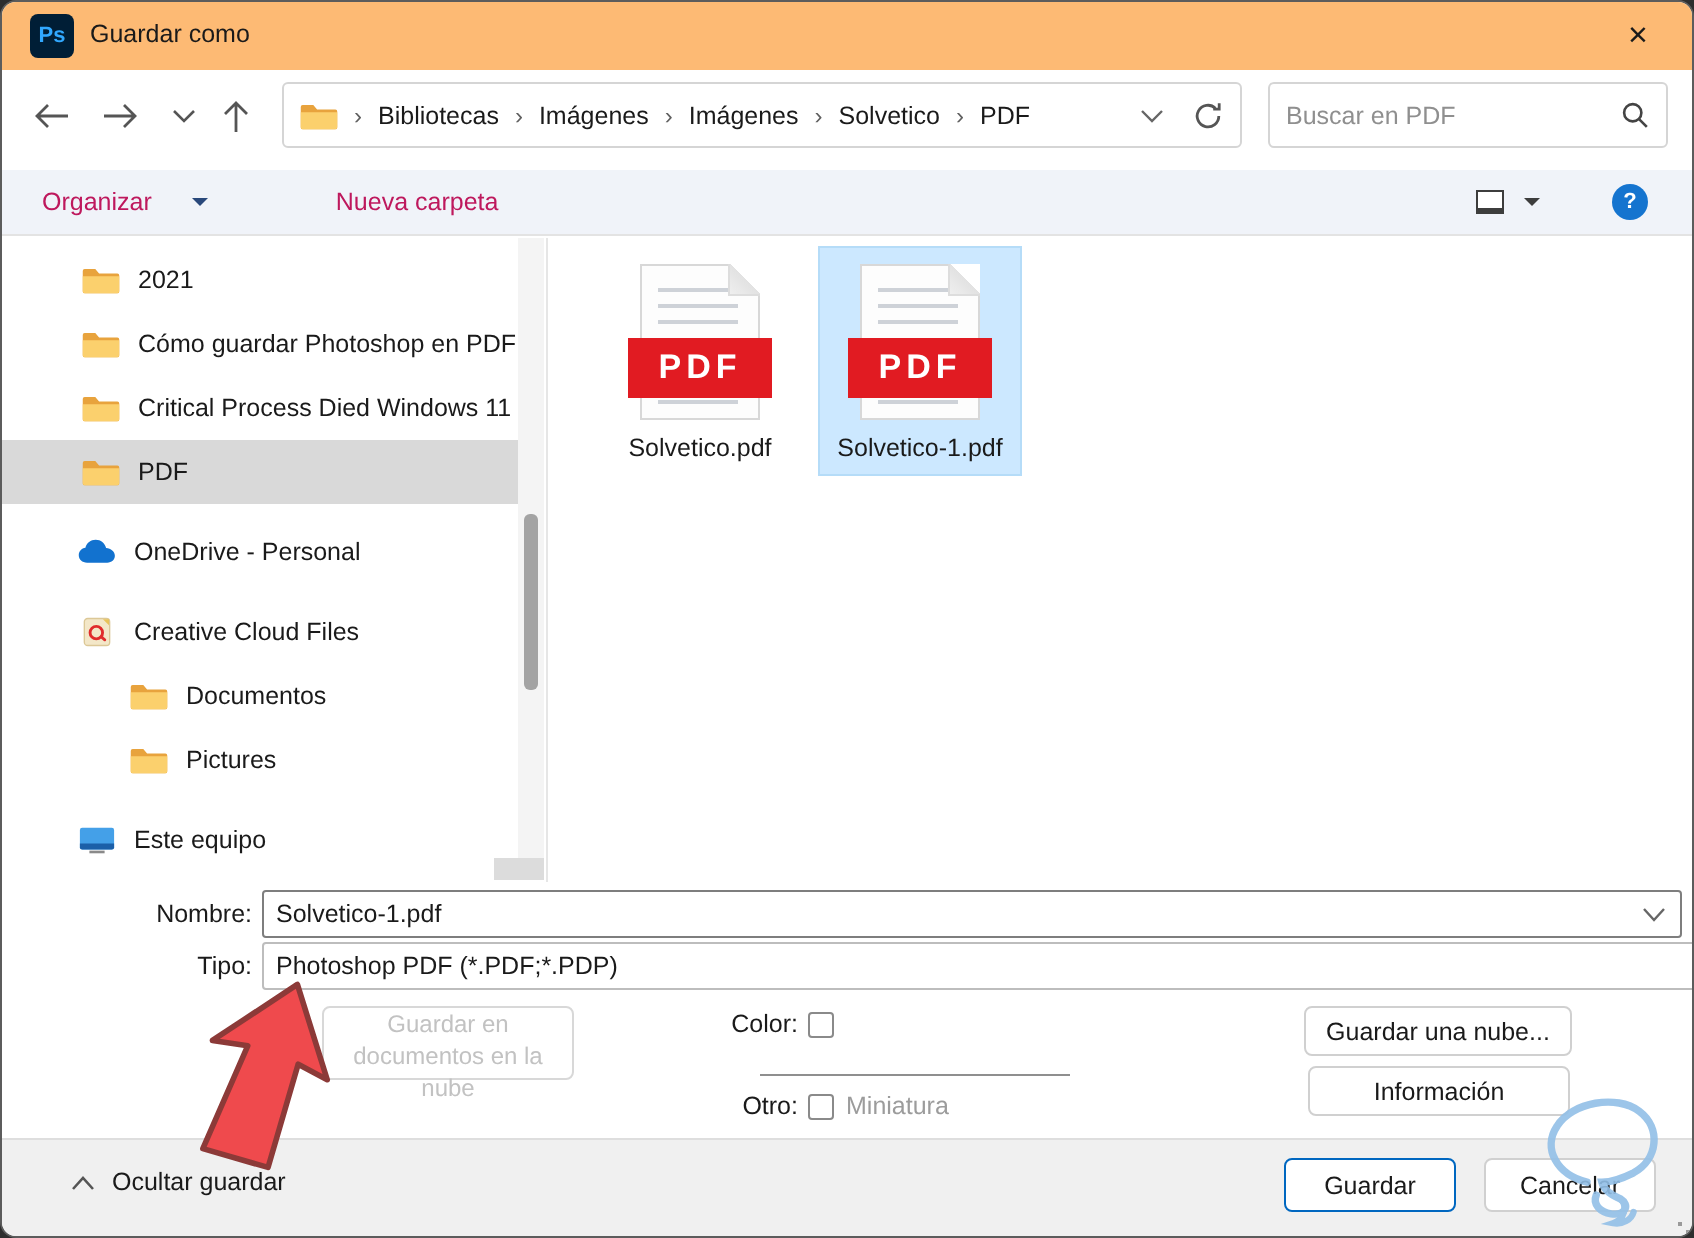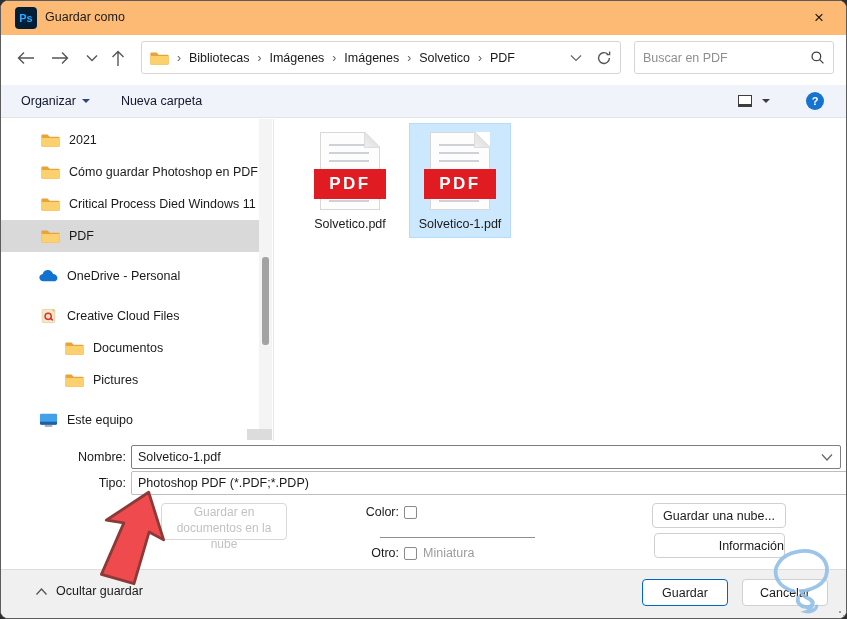--- a/index.html
+++ b/index.html
@@ -23,24 +23,24 @@
   .crumb-sep { color:#5f5f5f; padding:0 6px; font-size:12px; }
   .bc-right { margin-left:auto; display:flex; align-items:center; gap:14px; }
   .search-box { position:absolute; left:633px; top:0; width:200px; height:33px; border:1px solid #d5d5d5; border-radius:3px;
                 display:flex; align-items:center; padding:0 8px; }
   .search-box input { border:none; outline:none; flex:1; font-size:12.5px; color:#333; font-family:inherit; }
   .search-box input::placeholder { color:#8f8f8f; }
 
   
   .toolbar { position:absolute; top:84px; left:0; right:0; height:33px; background:#f0f3f9; border-bottom:1px solid #e3e3e3;
              display:flex; align-items:center; font-size:12.5px; color:#29487b; }
-  .tb-btn { display:flex; align-items:center; gap:6px; background:transparent; border:none; color:#0f172a;
+  .tb-btn { display:flex; align-items:center; gap:20px; background:transparent; border:none; color:#be185d;
             font-size:12.5px; font-family:inherit; cursor:pointer; }
   .tb-organize { margin-left:20px; }
-  .tb-newfolder { margin-left:31px; }
+  .tb-newfolder { margin-left:64px; }
   .caret-down { width:0; height:0; border-left:4px solid transparent; border-right:4px solid transparent; border-top:4px solid #29487b; }
   .tb-right { margin-left:auto; display:flex; align-items:center; gap:10px; margin-right:22px; }
   .view-icon { width:14px; height:12px; border:1.5px solid #3d3d3d; border-bottom:3.5px solid #3d3d3d; background:#fff; }
   .view-caret { border-top-color:#3d3d3d; }
   .help-btn { width:18px; height:18px; border-radius:50%; background:#1574cf; color:#fff; border:none; font-size:11px;
               font-weight:bold; display:flex; align-items:center; justify-content:center; cursor:pointer; }
 
   
   .main { position:absolute; top:118px; left:0; right:0; height:322px; background:#fff; }
   .sidebar { position:absolute; left:0; top:0; width:258px; height:310px; padding-top:5px; overflow:hidden; }
@@ -92,21 +92,21 @@
   .checkbox { position:absolute; width:13px; height:13px; border:1px solid #8a8a8a; border-radius:2px; background:#fff; cursor:pointer; }
   .cb-color { left:403px; top:505px; }
   .cb-other { left:403px; top:546px; }
   .icc-text { position:absolute; left:422px; top:502px; width:96px; font-size:12.5px; color:#1467c2; line-height:16px; }
   .icc-line2 { padding-left:5px; }
   .opt-divider { position:absolute; left:379px; top:536px; width:155px; height:1px; background:#8f8f8f; }
   .thumb-text { position:absolute; left:422px; top:545px; font-size:12.5px; color:#9c9c9c; }
   .side-btn { position:absolute; background:#fff; border:1px solid #d0d0d0; border-radius:4px; font-size:12.5px;
               font-family:inherit; color:#1a1a1a; cursor:pointer; }
   .savecopy-btn { left:651px; top:502px; width:134px; height:25px; }
-  .info-btn { left:653px; top:532px; width:131px; height:25px;text-align:right; }
+  .info-btn { left:653px; top:532px; width:131px; height:25px; }
 
   
   .footer { position:absolute; left:0; right:0; bottom:0; height:49px; background:#f0f0f0; border-top:1px solid #dedede; }
   .hide-folders { position:absolute; left:34px; top:14px; display:flex; align-items:center; gap:8px; background:transparent;
                   border:none; font-size:12.5px; font-family:inherit; color:#1a1a1a; cursor:pointer; }
   .save-btn { position:absolute; left:641px; top:9px; width:86px; height:27px; background:#fff; border:1px solid #0067c0;
               border-radius:4px; font-size:12.5px; font-family:inherit; color:#1a1a1a; cursor:pointer; }
   .cancel-btn { position:absolute; left:741px; top:9px; width:86px; height:27px; background:#fff; border:1px solid #d0d0d0;
                 border-radius:4px; font-size:12.5px; font-family:inherit; color:#1a1a1a; cursor:pointer; }
   .grip { position:absolute; right:5px; bottom:5px; width:2px; height:2px; background:#9a9a9a;

